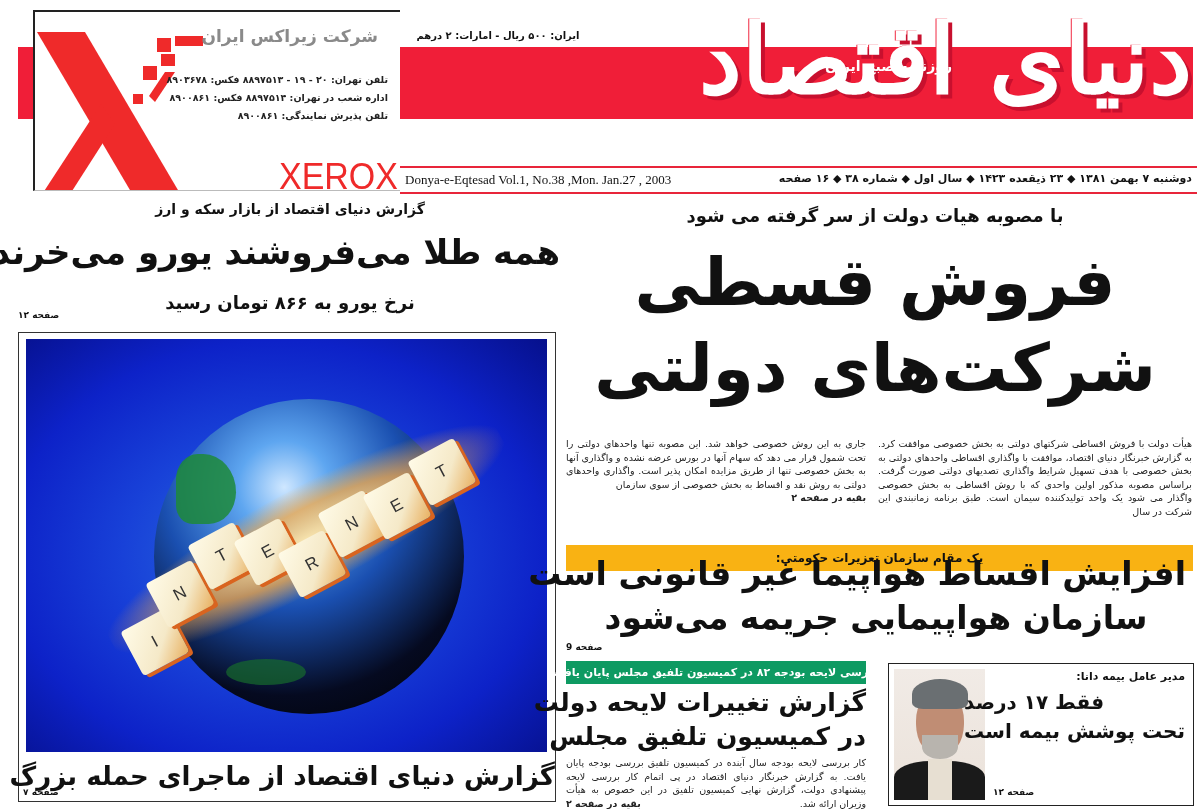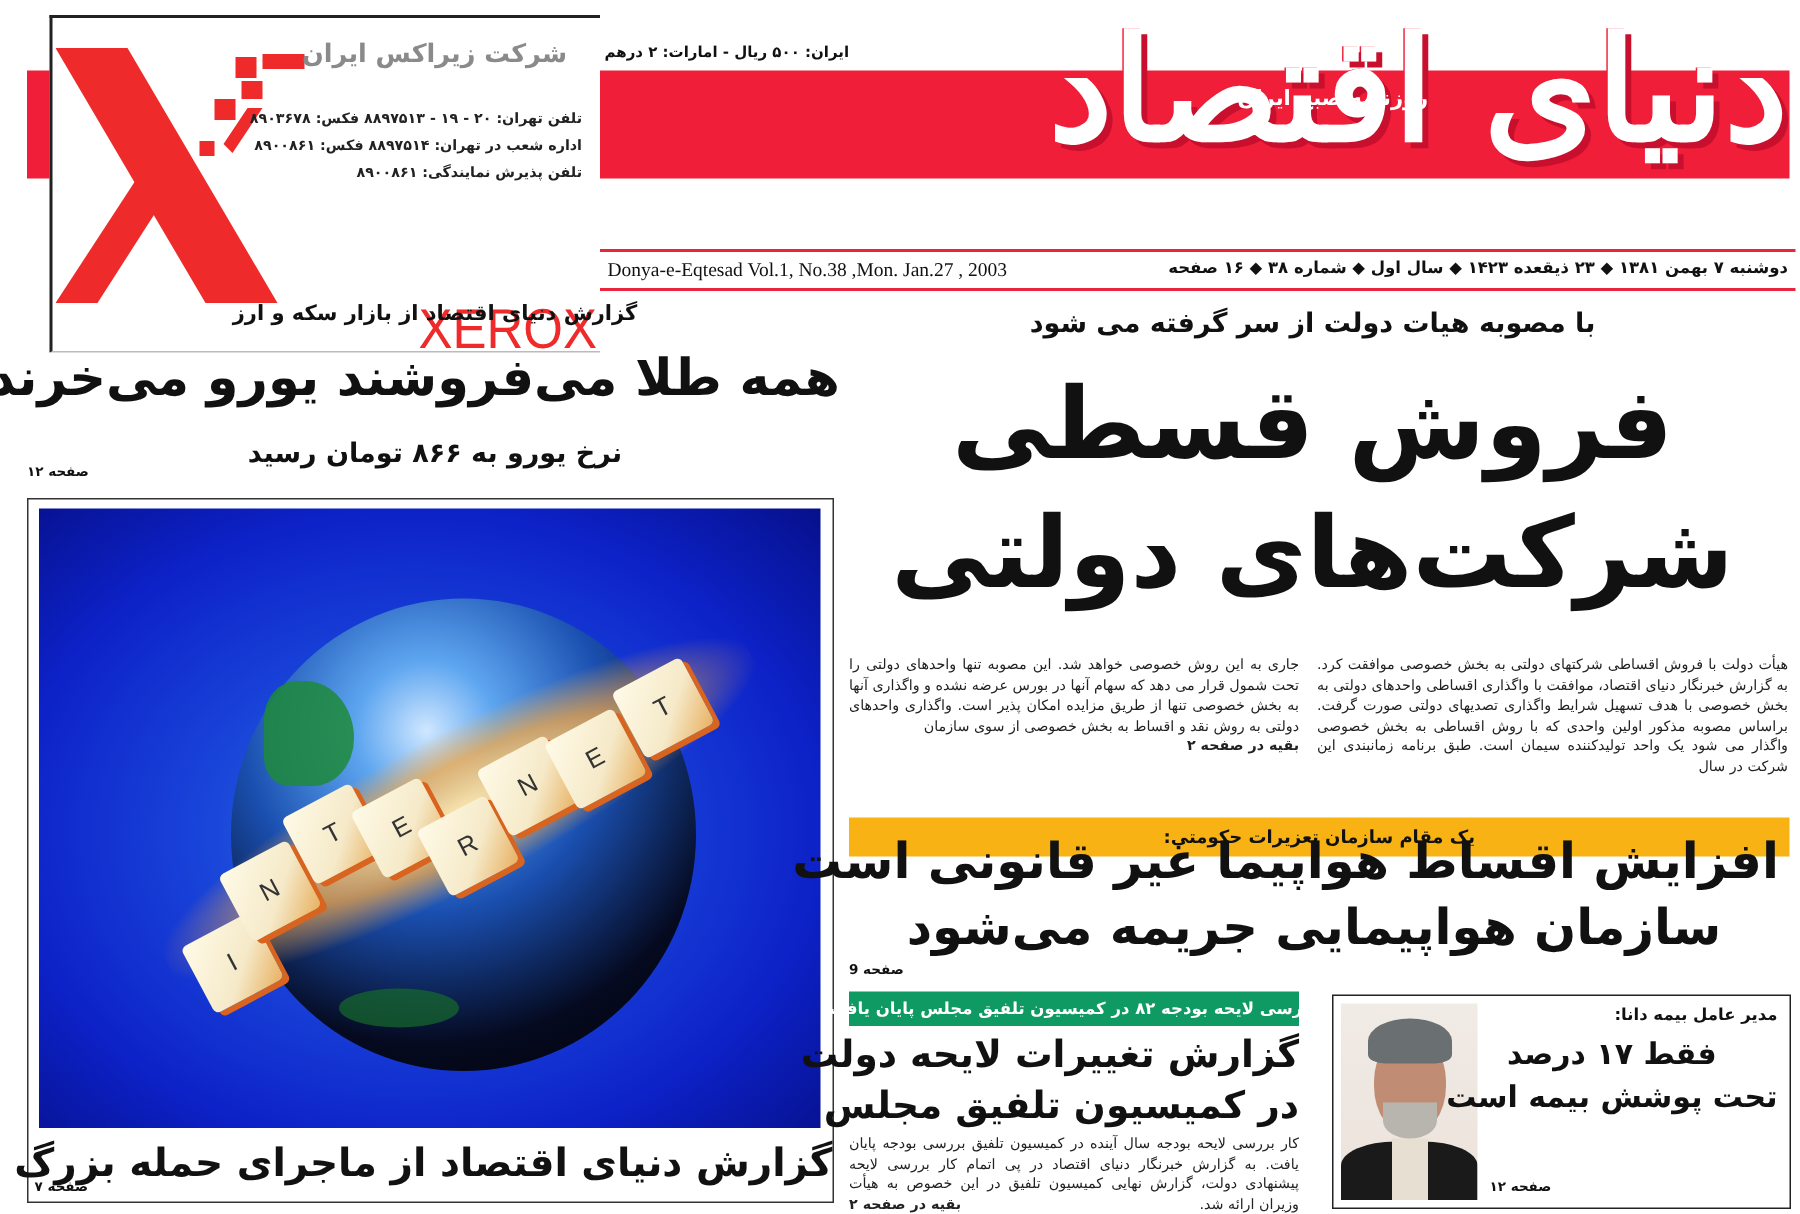--- a/index.html
+++ b/index.html
@@ -6,28 +6,28 @@
   html, body { width: 1200px; height: 809px; background: #ffffff; overflow: hidden; }
   body { position: relative; font-family: "DejaVu Sans", sans-serif; color: #111; }
 
   .abs { position: absolute; }
   .rtl { direction: rtl; unicode-bidi: embed; }
 
   
   .red-band { position: absolute; left: 400px; top: 47px; width: 793px; height: 72px; background: #f01e38; }
   .ad-red-left { position: absolute; left: 18px; top: 47px; width: 20px; height: 72px; background: #f01e38; }
 
-  .ad-box { position: absolute; left: 33px; top: 10px; width: 367px; height: 225px; background: #fff;
+  .ad-box { position: absolute; left: 33px; top: 10px; width: 367px; height: 181px; background: #fff;
             border-top: 2px solid #222; border-left: 2px solid #222; border-bottom: 1px solid #bbb; overflow: hidden; }
   .ad-x { position: absolute; left: 2px; top: 20px; width: 190px; height: 170px; }
   .ad-company { position: absolute; right: 22px; top: 14px; font-size: 17px; font-weight: bold; color: #8a8a8a; }
   .ad-line { position: absolute; right: 12px; font-size: 9.5px; font-weight: bold; color: #222; white-space: nowrap; }
   .ad-xerox { position: absolute; right: 2px; bottom: -6px; font-family: "Liberation Sans", sans-serif; font-size: 34px; color: #ef2a2a; letter-spacing: 0; transform: scaleY(1.1); }
 
-  .price { position: absolute; left: 403px; top: 30px; width: 190px; font-size: 10px; font-weight: bold; text-align: left; }
+  .price { position: absolute; left: 403px; top: 30px; width: 190px; font-size: 10px; font-weight: bold; text-align: center; }
 
   .logo-wrap { position: absolute; left: 520px; top: 0; width: 680px; height: 160px; }
   .logo-main { position: absolute; right: 8px; top: 12px; font-family: "DejaVu Serif", serif; font-weight: bold; font-size: 96px;
                color: #fff; text-shadow: 4px 4px 0 #c8102e, -1px 0 0 #f01e38; letter-spacing: -2px; white-space: nowrap; line-height: 1; }
   .logo-sub { position: absolute; left: 305px; top: 58px; font-size: 14px; font-weight: bold; color: #fff; }
 
   .rule-red { position: absolute; left: 400px; width: 797px; height: 2px; background: #e8253a; }
   .dateline-en { position: absolute; left: 405px; top: 172px; font-family: "Liberation Serif", serif; font-size: 13px; white-space: nowrap; }
   .dateline-fa { position: absolute; right: 8px; top: 172px; font-size: 11px; font-weight: bold; white-space: nowrap; }
 
@@ -66,21 +66,21 @@
 
   .ins-box { position: absolute; left: 888px; top: 663px; width: 306px; height: 143px; border: 1.5px solid #222; background: #fff; }
   .portrait { position: absolute; left: 5px; top: 5px; width: 91px; height: 131px; overflow: hidden;
               background: linear-gradient(180deg, #f1ebe6 0%, #ebe2da 100%); }
   .portrait .face { position: absolute; left: 22px; top: 22px; width: 48px; height: 66px; border-radius: 45% 45% 50% 50%; background: #c08d74; }
   .portrait .hair { position: absolute; left: 18px; top: 10px; width: 56px; height: 30px; border-radius: 50% 50% 20% 20%; background: #6a6f72; }
   .portrait .beard { position: absolute; left: 28px; top: 66px; width: 36px; height: 24px; border-radius: 0 0 50% 50%; background: #b8b4ae; }
   .portrait .suit { position: absolute; left: 0; top: 92px; width: 91px; height: 40px; background: #1a1a1a; border-radius: 40% 40% 0 0; }
   .portrait .shirt { position: absolute; left: 34px; top: 90px; width: 24px; height: 42px; background: #e7dfd2; }
   .ins-kicker { position: absolute; right: 8px; top: 6px; font-size: 11px; font-weight: bold; }
-  .ins-h { position: absolute; right: 8px; top: 24px; font-size: 20px; font-weight: bold; line-height: 29px; text-align: center; white-space: nowrap; }
+  .ins-h { position: absolute; right: 8px; top: 24px; font-size: 20px; font-weight: bold; line-height: 29px; text-align: left; white-space: nowrap; }
   .ins-page { position: absolute; left: 104px; top: 123px; font-size: 9px; font-weight: bold; }
 </style>
 </head>
 <body>
 
 <div class="ad-red-left"></div>
 <div class="red-band"></div>
 
 <div class="ad-box">
   <svg class="ad-x" viewBox="0 0 190 170">

